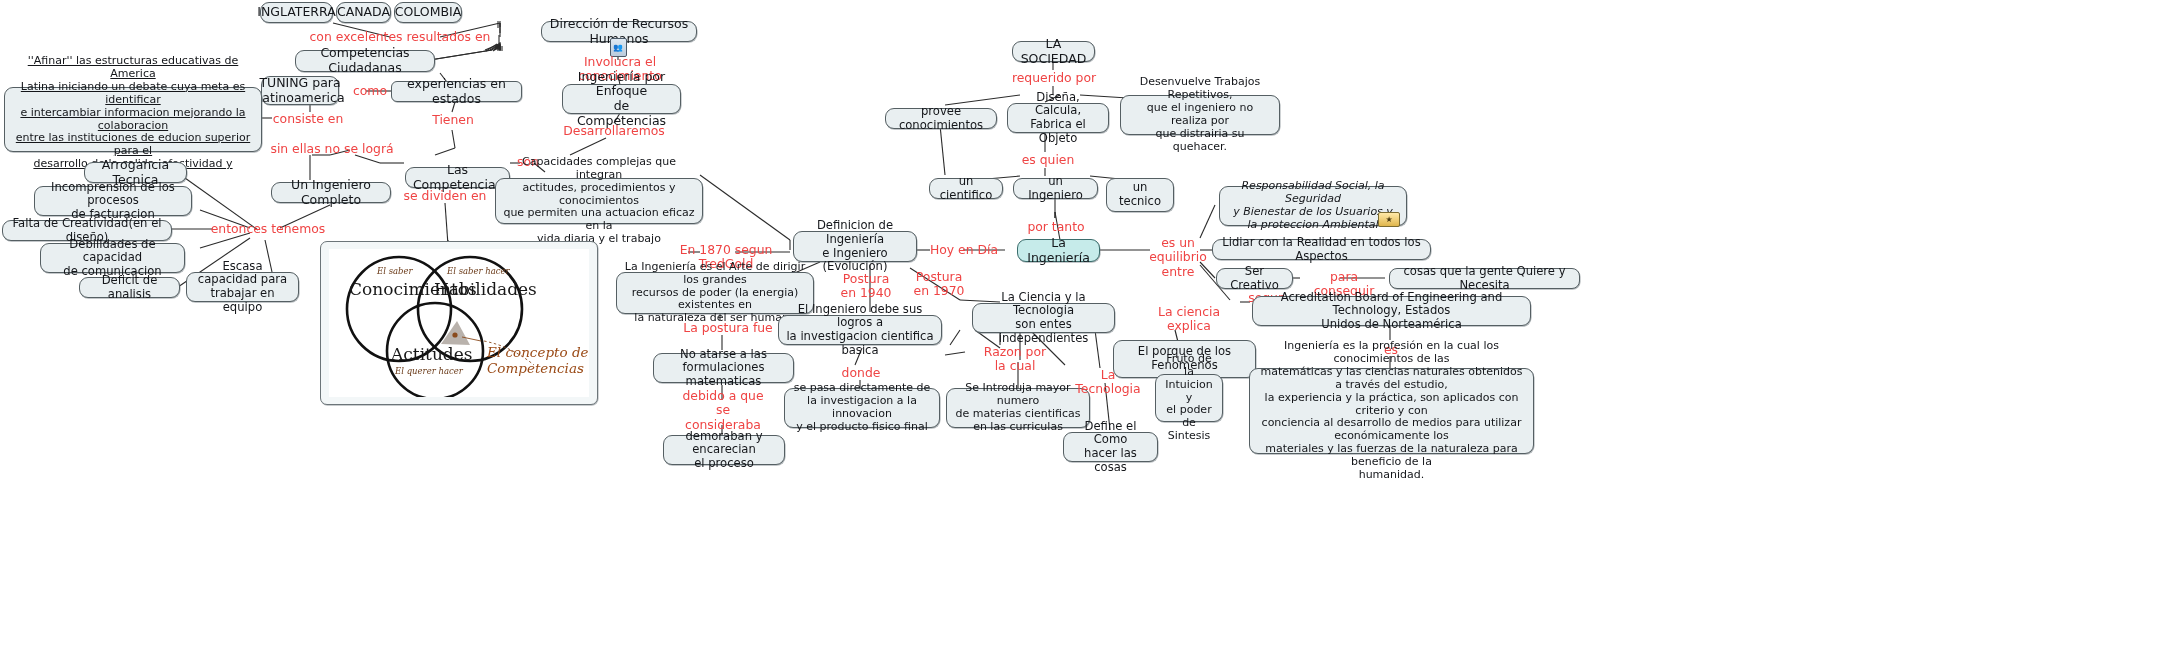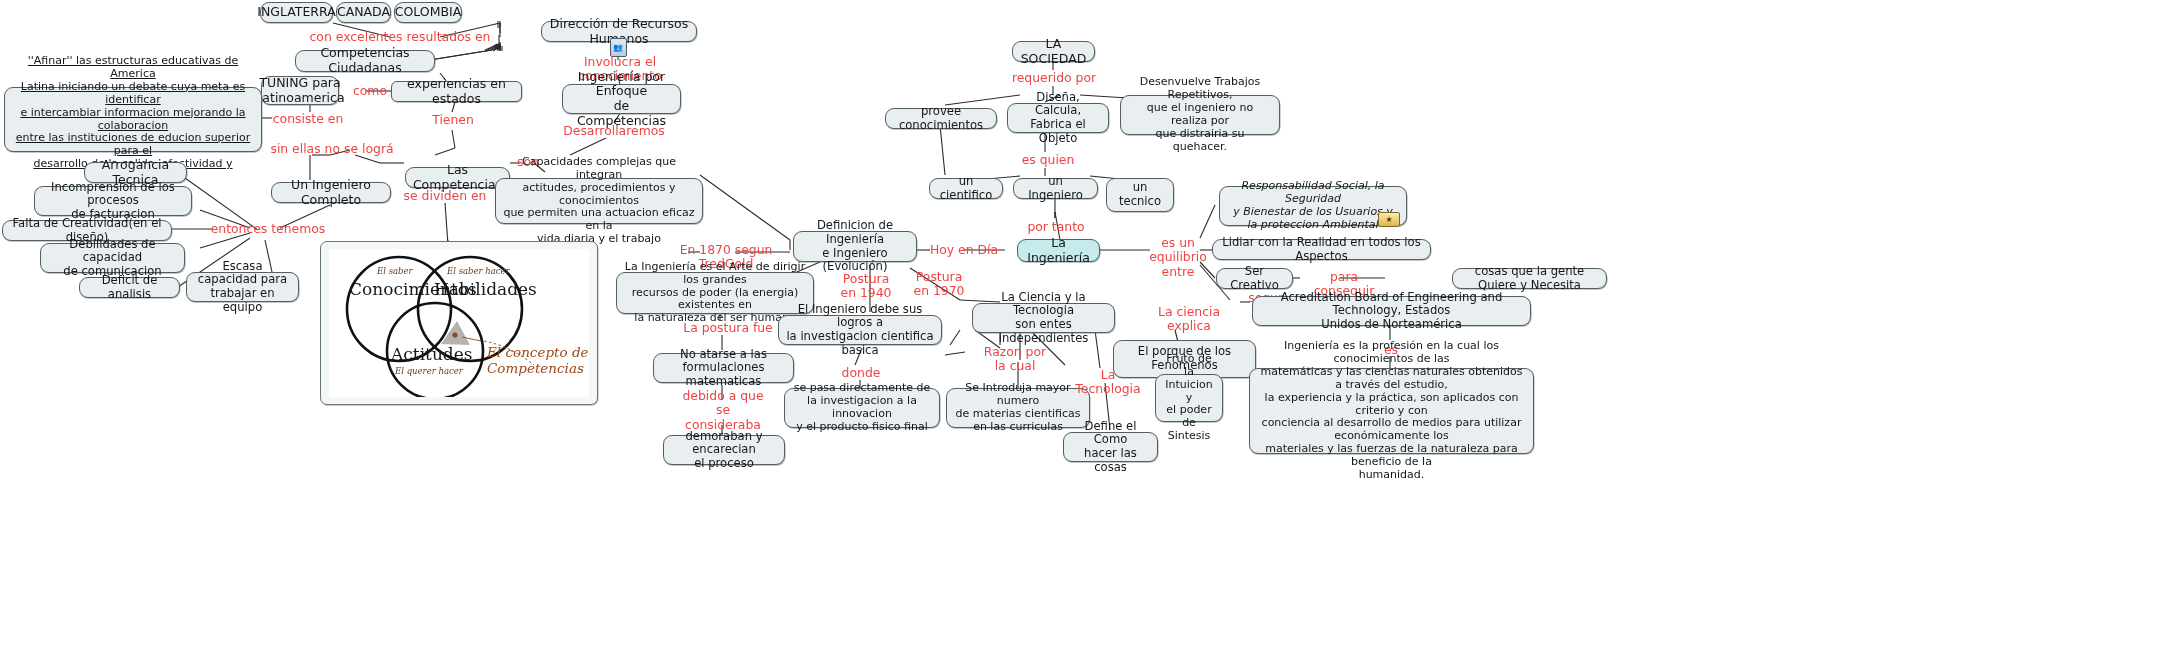--- a/index.html
+++ b/index.html
@@ -431,21 +431,21 @@
 y Bienestar de los Usuarios y
 la proteccion Ambiental</div>
   <div class="mini-icon" style="left:1378px;top:212px;">★</div>
 
   <div class="node small" style="left:1212px;top:239px;width:219px;height:21px;">Lidiar con la Realidad en todos los Aspectos</div>
 
   <div class="node small" style="left:1216px;top:268px;width:77px;height:21px;">Ser Creativo</div>
 
   <div class="link-label" style="left:1298px;top:270px;width:92px;">para conseguir</div>
 
-  <div class="node small" style="left:1452px;top:268px;width:155px;height:21px;">cosas que la gente Quiere y Necesita</div>
+  <div class="node small" style="left:1389px;top:268px;width:191px;height:21px;border-radius:8px;">cosas que la gente Quiere y Necesita</div>
 
   <div class="link-label" style="left:1245px;top:291px;width:44px;">segun</div>
 
   <div class="node small" style="left:1252px;top:296px;width:279px;height:30px;">Acreditation Board of Engineering and Technology, Estados
 Unidos de Norteamérica</div>
 
   <div class="link-label" style="left:1378px;top:343px;width:26px;">es</div>
 
   <div class="node tiny" style="left:1249px;top:368px;width:285px;height:86px;">Ingeniería es la profesión en la cual los conocimientos de las
 matemáticas y las ciencias naturales obtenidos a través del estudio,

